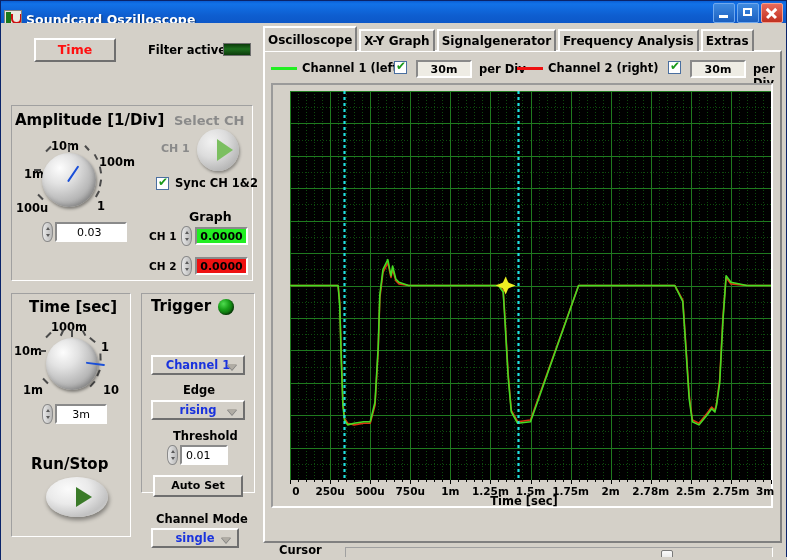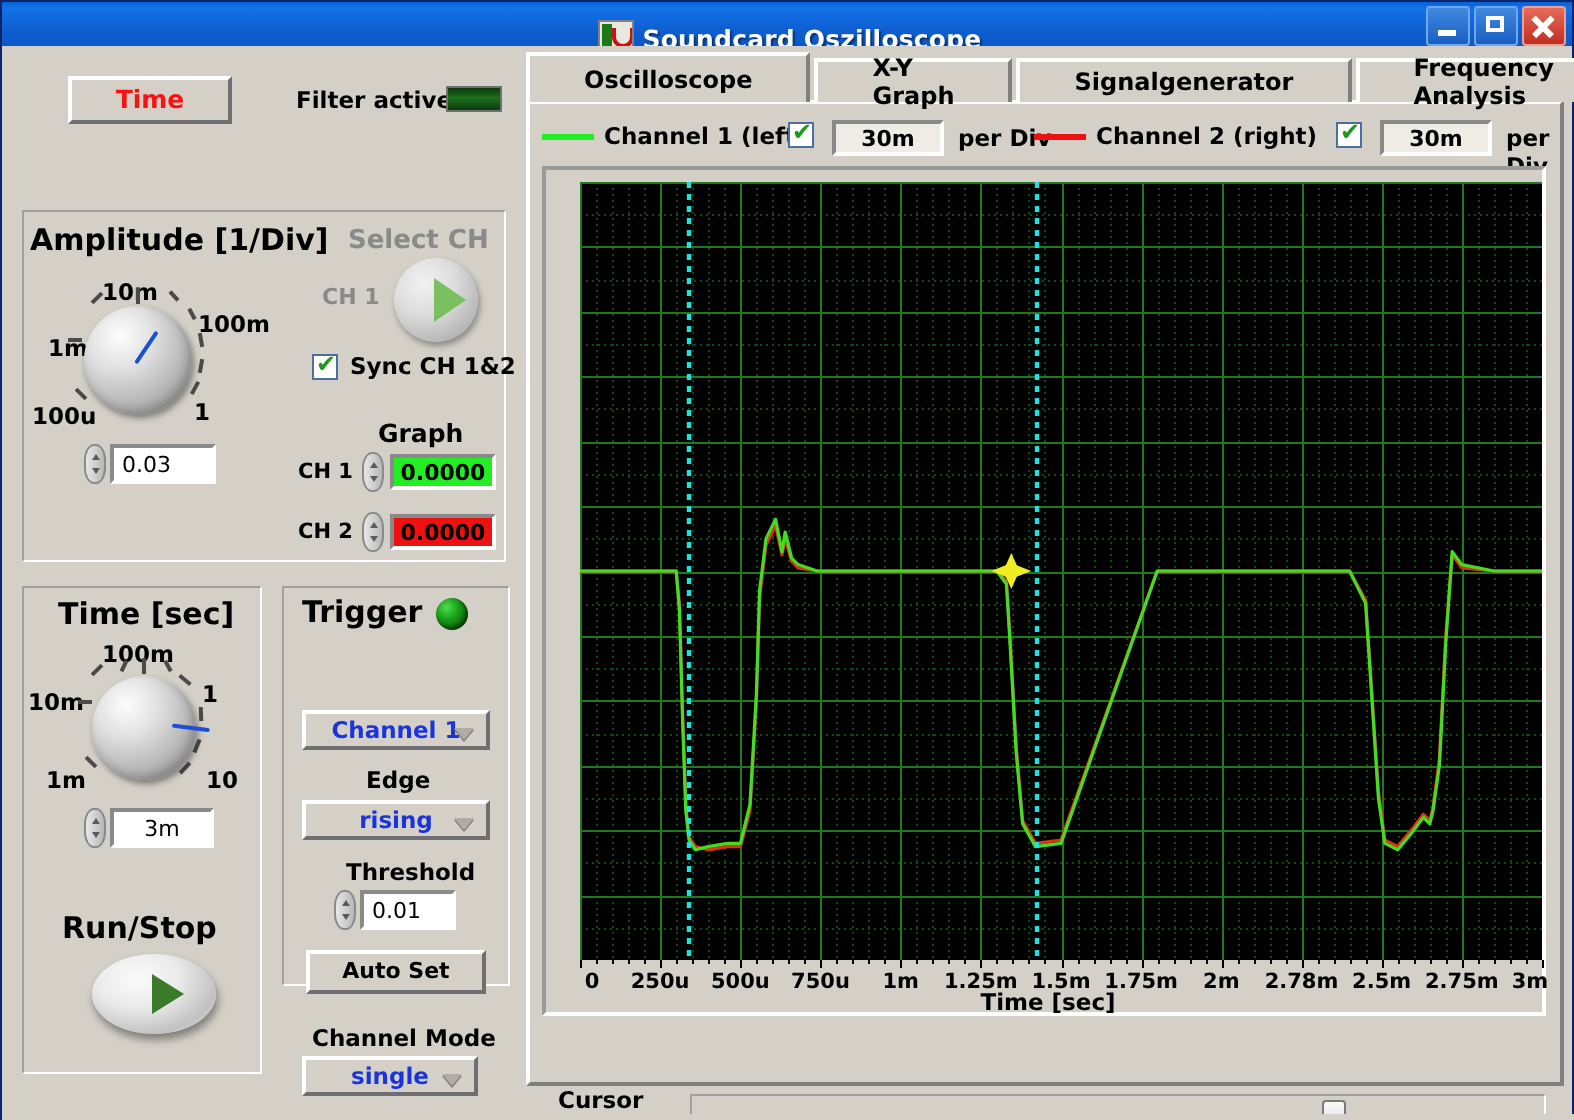--- a/index.html
+++ b/index.html
@@ -17,21 +17,21 @@
     background: #d4d0c8;
     box-sizing: border-box;
     border: 1px solid #0a246a;
   }
 
   
   #titlebar {
     position: absolute; left: 0; top: 0;
     width: 785px; height: 36px;
     background: linear-gradient(to bottom, #0a5fd4 0%, #1272e8 8%, #0e5ed0 40%, #0a4fbe 88%, #0846a8 100%);
-    display: flex; align-items: center; justify-content: center;
+    display: flex; align-items: center;
   }
   #title-icon {
     width: 16px; height: 16px; margin-left: 3px; margin-right: 4px;
     background: #e8e8e0;
     border: 1px solid #808080;
     position: relative; overflow: hidden;
     flex: none;
   }
   #title-icon .tg { position:absolute; left:1px; top:1px; width:5px; height:12px; background:#1a7a1a; }
   #title-icon .tr { position:absolute; left:6px; top:3px; width:7px; height:8px;
@@ -138,21 +138,21 @@
   .numfield {
     position:absolute; background:#ffffff;
     border-top:2px solid #8a8a8a; border-left:2px solid #8a8a8a;
     border-right:2px solid #ffffff; border-bottom:2px solid #ffffff;
     box-sizing:border-box; font-size:11px; color:#000;
     font-family:"DejaVu Sans",sans-serif; display:flex; align-items:center;
     cursor:text;
   }
 
   #amp-spin { left:41px; top:199px; }
-  #amp-field { left:54px; top:199px; width:53px; height:20px; padding-left:4px; }
+  #amp-field { left:54px; top:199px; width:72px; height:20px; padding-left:20px; }
 
   #time-spin { left:41px; top:381px; }
   #time-field { left:54px; top:381px; width:52px; height:20px; justify-content:center; }
 
   
   #selectch-btn {
     position:absolute; left:196px; top:106px; width:42px; height:42px; border-radius:50%;
     background: radial-gradient(circle at 35% 30%, #f2f2f2 0%, #dcdcdc 40%, #b4b4b4 78%, #cfcfcf 100%);
     box-shadow: 1px 2px 3px rgba(0,0,0,0.35);
     cursor:pointer;
@@ -241,21 +241,21 @@
   }
 
   #chanmode-lbl { position:absolute; left:155px; top:489px; font-size:11.5px; font-weight:bold; color:#000; }
   #chanmode-dd { left:150px; top:505px; width:88px; color:#1a33dd; }
 
   
   #rightpanel { position:absolute; left:258px; top:22px; width:527px; height:537px; background:#d4d0c8; }
 
   #tabrow { position:absolute; left:4px; top:4px; height:24px; display:flex; align-items:flex-end; }
   .tab {
-    height:22px; margin-right:2px; padding:0 27px;
+    height:22px; margin-right:2px; padding:0 3px;
     background:#d4d0c8;
     border-top:2px solid #ffffff; border-left:2px solid #ffffff;
     border-right:2px solid #808080; border-bottom:none;
     box-sizing:border-box;
     font-size:12px; font-weight:bold; color:#000;
     font-family:"DejaVu Sans",sans-serif;
     display:flex; align-items:center;
     cursor:pointer;
   }
   .tab.active { height:25px; border-top:2px solid #ffffff; background:#d4d0c8; z-index:3; }

